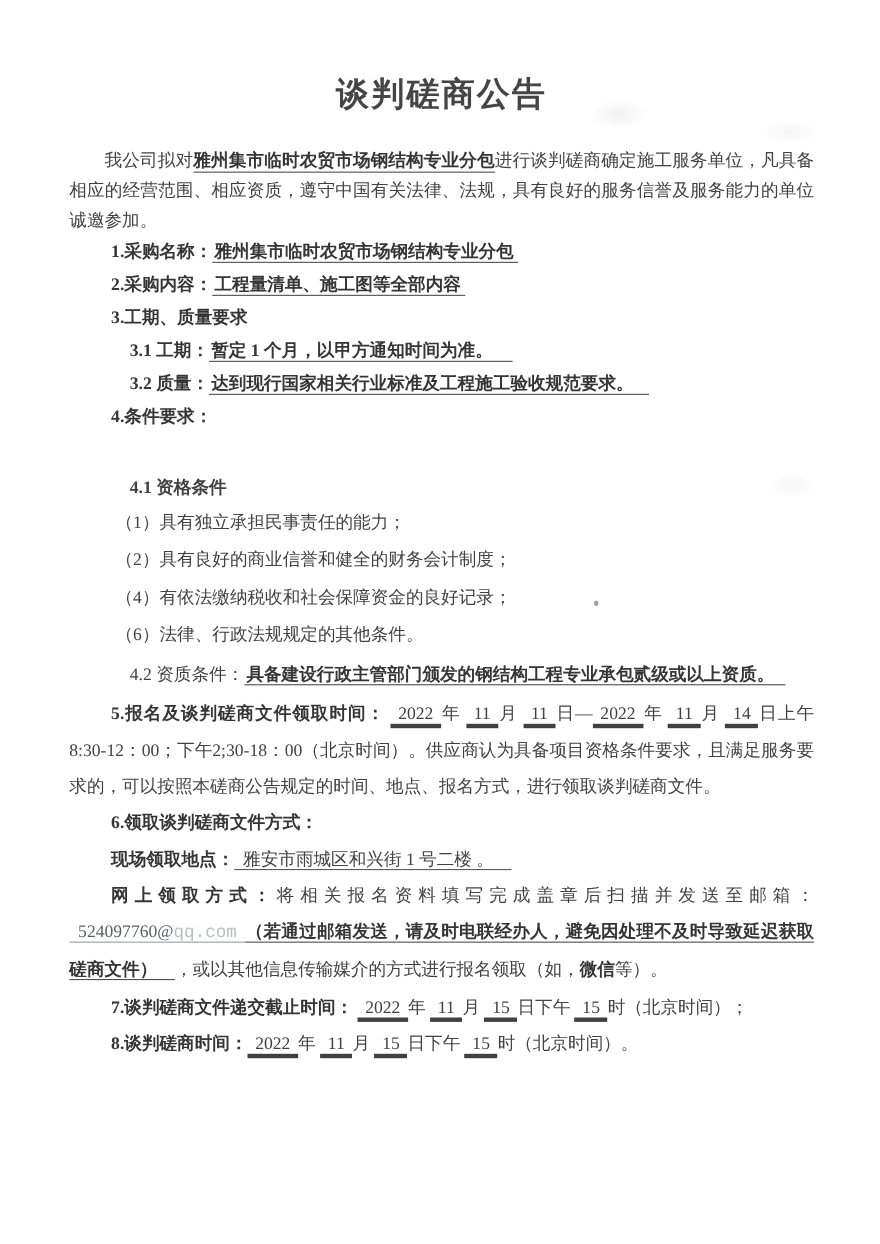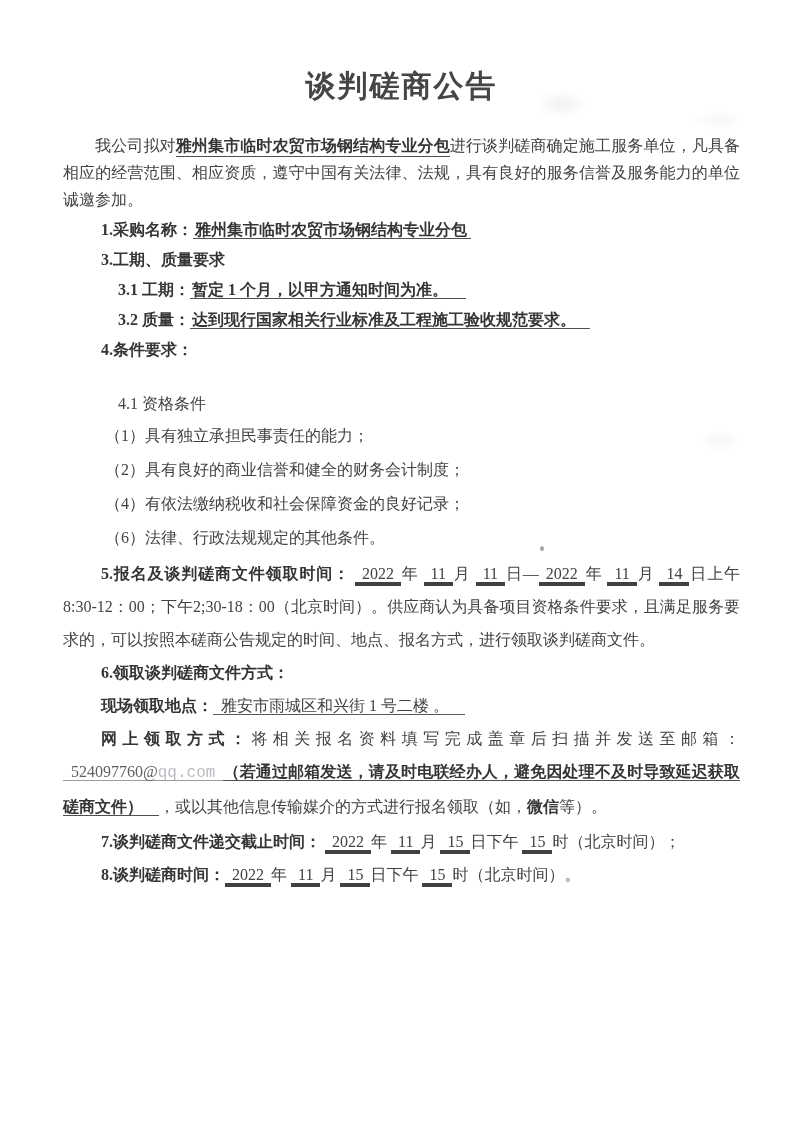--- a/index.html
+++ b/index.html
@@ -27,21 +27,21 @@
   }
   p { margin: 0; text-align: justify; }
   .intro {
     margin-top: 28px;
     line-height: 27px;
     text-indent: 32px;
     font-family: Liberation Mono, monospace;
   }
   .item  { line-height: 30px; padding-left: 38px; }
   .sub   { line-height: 30px; padding-left: 55px; }
-  .m16   { margin-top: 24px; }
+  .m16   { margin-top: 34px; font-weight: bold; }
   .m7    { margin-top: 7px; }
   .m2    { margin-top: 2px; }
   .cond  { line-height: 34px; padding-left: 42px; }
   .cond-wrap { line-height: 31px; text-indent: 42px; }
   .para  { line-height: 33px; text-indent: 38px; }
   .line33 { line-height: 33px; padding-left: 38px; }
   .b  { font-weight: 700; color: #353535; }
   .u  { border-bottom: 1px solid #5a5a5a; }
   .bu { font-weight: 700; color: #353535; border-bottom: 1px solid #4f4f4f; }
   .uv { border-bottom: 4px solid #404040; padding: 0 7px; }
@@ -76,36 +76,38 @@
 <body>
 
 <div class="page">
 
   <h1 class="title">谈判磋商公告</h1>
 
   <p class="intro"><span>我公司拟对</span><span class="bu">雅州集市临时农贸市场钢结构专业分包</span><span>进行谈判磋商确定施工服务单位，凡具备相应的经营范围、相应资质，遵守中国有关法律、法规，具有良好的服务信誉及服务能力的单位诚邀参加。</span></p>
 
   <p class="item"><span class="b">1.采购名称：</span><span class="bu val-pad">雅州集市临时农贸市场钢结构专业分包</span></p>
 
+  <p class="item"><span class="b">2.采购内容：</span><span class="bu val-pad">工程量清单、施工图等全部内容</span></p>
 
   <p class="item"><span class="b">3.工期、质量要求</span></p>
 
   <p class="sub"><span class="b">3.1 工期：</span><span class="bu val-pad tail18">暂定 1 个月，以甲方通知时间为准。</span></p>
 
   <p class="sub"><span class="b">3.2 质量：</span><span class="bu val-pad tail14">达到现行国家相关行业标准及工程施工验收规范要求。</span></p>
 
   <p class="item"><span class="b">4.条件要求：</span></p>
 
   <p class="sub m16"><span>4.1 资格条件</span></p>
 
   <p class="cond">（1）具有独立承担民事责任的能力；</p>
   <p class="cond">（2）具有良好的商业信誉和健全的财务会计制度；</p>
   <p class="cond">（4）有依法缴纳税收和社会保障资金的良好记录；</p>
   <p class="cond">（6）法律、行政法规规定的其他条件。</p>
 
+  <p class="sub m2" style="line-height:34px;"><span>4.2 资质条件：</span><span class="bu val-pad tail10">具备建设行政主管部门颁发的钢结构工程专业承包贰级或以上资质。</span></p>
 
   <p class="para m2"><span class="b">5.报名及谈判磋商文件领取时间：</span>
     <span class="uv">2022</span><span>年</span>
     <span class="uv">11</span><span>月</span>
     <span class="uv">11</span><span>日—</span><span class="uv">2022</span><span>年</span>
     <span class="uv">11</span><span>月</span>
     <span class="uv">14</span><span>日上午8:30-12：00；下午2;30-18：00（北京时间）。供应商认为具备项目资格条件要求，且满足服务要求的，可以按照本磋商公告规定的时间、地点、报名方式，进行领取谈判磋商文件。</span></p>
 
   <p class="line33"><span class="b">6.领取谈判磋商文件方式：</span></p>
 

